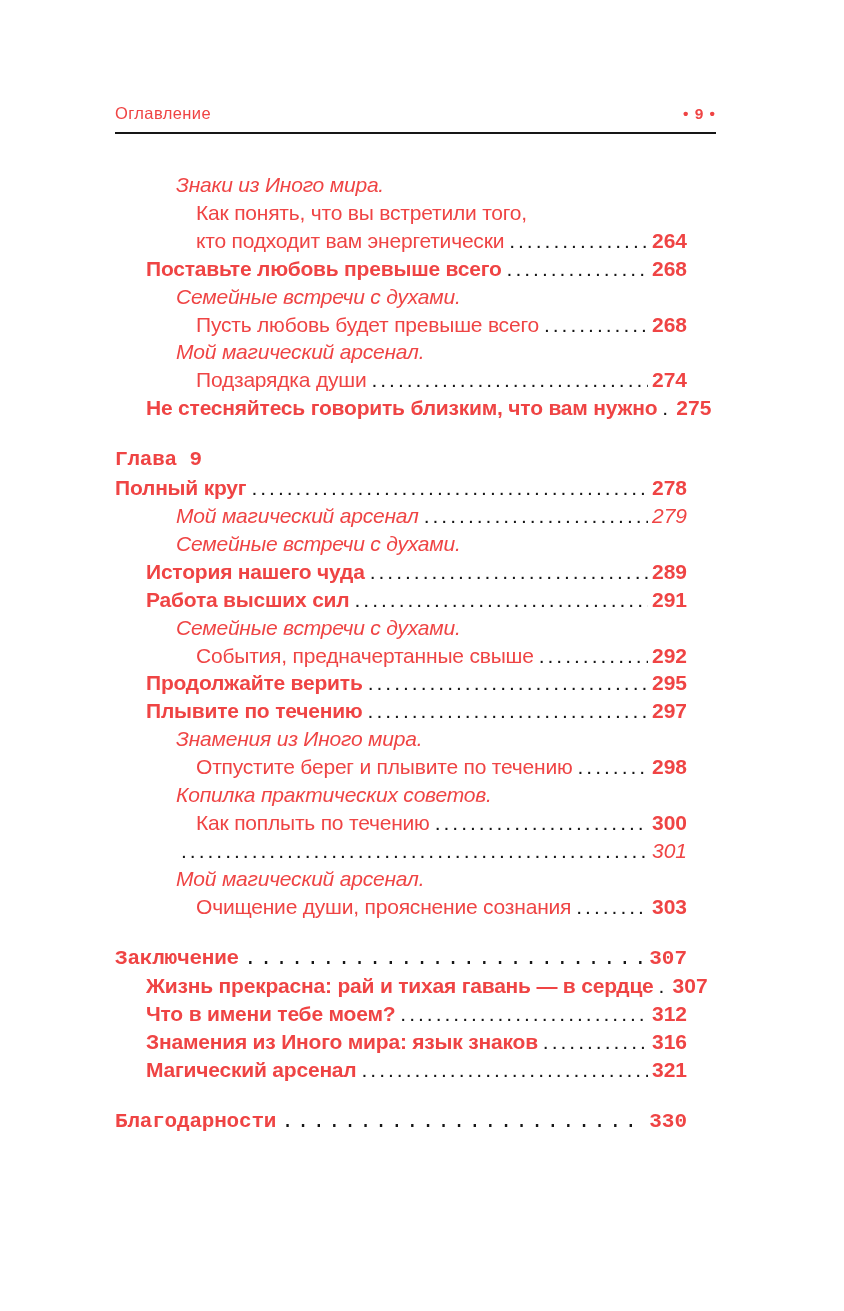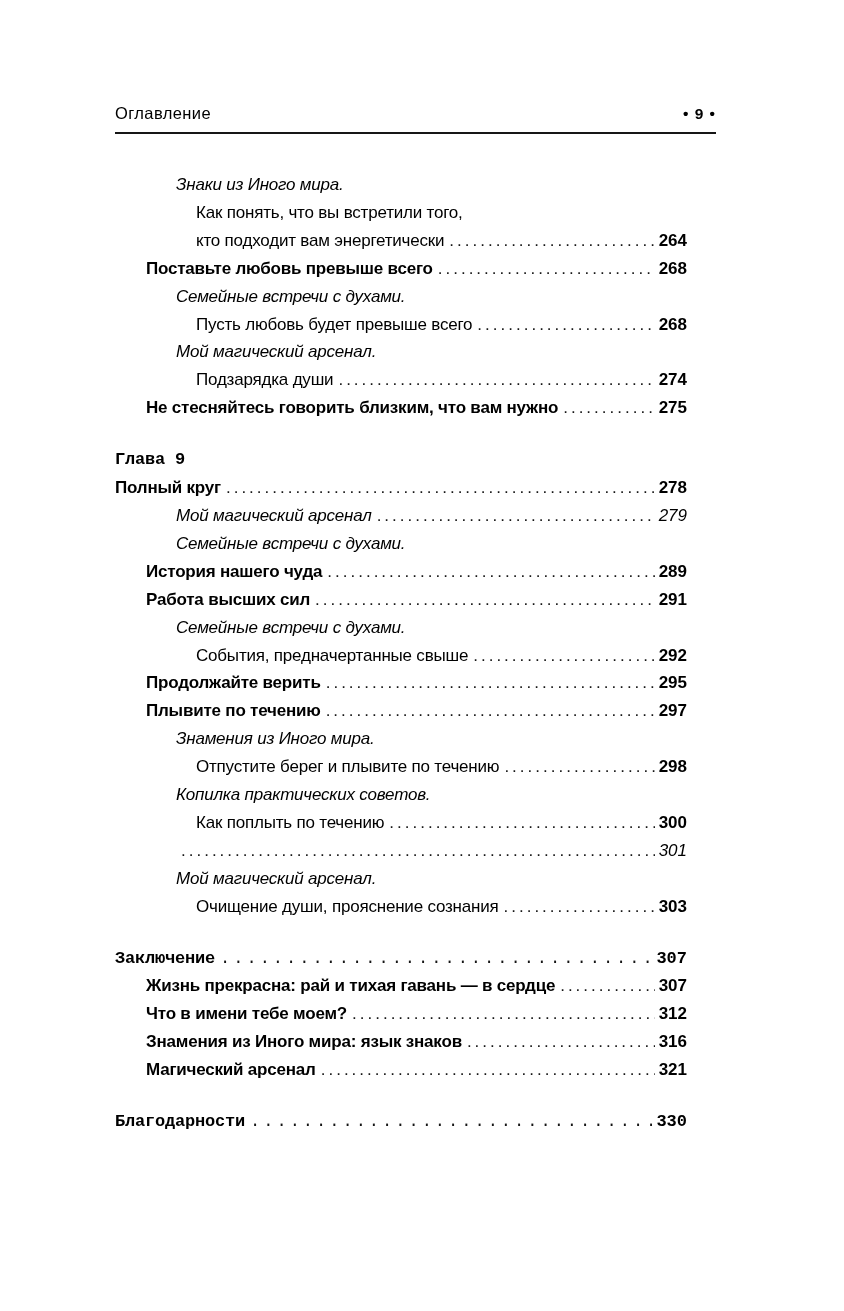--- a/index.html
+++ b/index.html
@@ -1,21 +1,21 @@
 <!DOCTYPE html>
 <html lang="ru"><head>
 <meta charset="utf-8">
 <style>
   html, body { margin: 0; padding: 0; background: #ffffff; }
   .page {
     position: relative;
     width: 844px;
     height: 1311px;
     background: #ffffff;
-    color: #000000;
+    color: #ef4444;
     font-family: "Liberation Sans", sans-serif;
     overflow: hidden;
     box-sizing: border-box;
     padding: 104px 0 0 115px;
   }
   .header {
     width: 601px;
     display: flex;
     justify-content: space-between;
     align-items: baseline;
@@ -29,21 +29,21 @@
     border-bottom: 2px solid #161616;
     margin: 9px 0 0 0;
   }
   .toc {
     margin-top: 37px;
     width: 572px;
   }
   .row {
     display: flex;
     align-items: baseline;
-    font-size: 17px;
+    font-size: 21px;
     line-height: 27.9px;
     letter-spacing: -0.2px;
     white-space: nowrap;
   }
   .row.bold   { font-weight: bold; }
   .row.italic { font-style: italic; }
   .row.regular{ font-weight: normal; }
   .indent-0 { padding-left: 0; }
   .indent-1 { padding-left: 31px; }
   .indent-2 { padding-left: 61px; }

